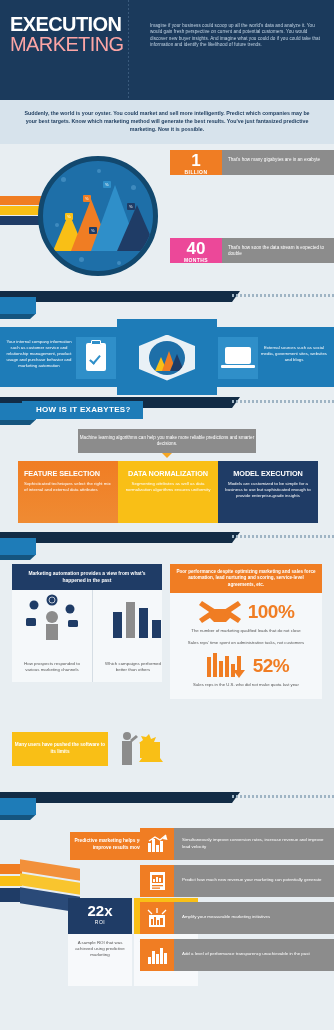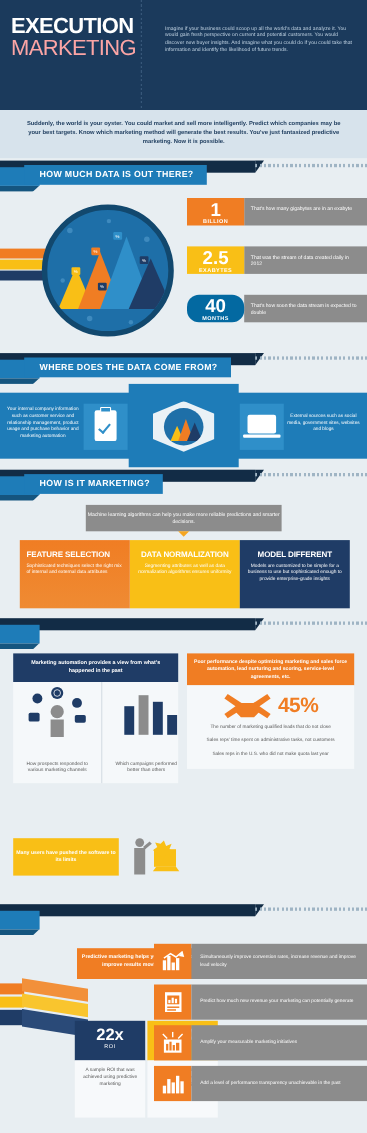--- a/index.html
+++ b/index.html
@@ -131,26 +131,20 @@
     </div>
     <div class="hero-right">
       <p class="hero-para">Imagine if your business could scoop up all the world's data and analyze it. You would gain fresh perspective on current and potential customers. You would discover new buyer insights. And imagine what you could do if you could take that information and identify the likelihood of future trends.</p>
     </div>
   </div>
 
   <div class="intro">
     <p>Suddenly, the world is your oyster. You could market and sell more intelligently. Predict which companies may be your best targets. Know which marketing method will generate the best results. You've just fantasized predictive marketing. Now it is possible.</p>
   </div>
 
-  <div class="banner-wrap">
-    <div class="banner-dark"></div>
-    <div class="banner-dots"></div>
-    <div class="banner-tab"></div>
-    <div class="banner-blue">HOW MUCH DATA IS OUT THERE?</div>
-  </div>
 
   <div class="sec1">
 
     <div class="ribbon" style="top:52px;left:0;width:44px;height:9px;background:#f07d23;"></div>
     <div class="ribbon" style="top:62px;left:0;width:44px;height:9px;background:#f9bf16;"></div>
     <div class="ribbon" style="top:72px;left:0;width:44px;height:9px;background:#1f3c66;"></div>
 
     <div class="circle">
       <div class="dot" style="left:18px;top:16px;width:5px;height:5px;"></div>
       <div class="dot" style="left:54px;top:8px;width:4px;height:4px;"></div>
@@ -170,41 +164,33 @@
       <div class="tag" style="left:46px;top:66px;background:#1f3c66;">%</div>
     </div>
 
     <div class="stat-row" style="top:6px;">
       <div class="stat-num" style="background:#f07d23;">
         <div class="n">1</div>
         <div class="u">BILLION</div>
       </div>
       <div class="stat-txt">That's how many gigabytes are in an exabyte</div>
     </div>
-    <div class="stat-row" style="top:50px;">
-      <div class="stat-num" style="background:#f9bf16;">
-        <div class="n">2.5</div>
-        <div class="u">EXABYTES</div>
-      </div>
-      <div class="stat-txt">That was the stream of data created daily in 2012</div>
-    </div>
     <div class="stat-row" style="top:94px;">
-      <div class="stat-num" style="background:#0369a1;border-radius:11px;">
+      <div class="stat-num" style="background:#ec4899;">
         <div class="n">40</div>
         <div class="u">MONTHS</div>
       </div>
       <div class="stat-txt">That's how soon the data stream is expected to double</div>
     </div>
   </div>
 
   <div class="banner-wrap">
     <div class="banner-dark"></div>
     <div class="banner-dots"></div>
     <div class="banner-tab"></div>
-    <div class="banner-blue">WHERE DOES THE DATA COME FROM?</div>
   </div>
 
   <div class="sec2">
     <div class="src-band"></div>
     <div class="src-center"></div>
     <div class="src-hex"></div>
     <div class="src-ball">
       <div class="mtn" style="left:6px;bottom:4px;border-left:6px solid transparent;border-right:6px solid transparent;border-bottom:14px solid #f9bf16;"></div>
       <div class="mtn" style="left:13px;bottom:4px;border-left:7px solid transparent;border-right:7px solid transparent;border-bottom:20px solid #f07d23;"></div>
       <div class="mtn" style="left:21px;bottom:4px;border-left:7px solid transparent;border-right:7px solid transparent;border-bottom:17px solid #1f3c66;"></div>
@@ -219,35 +205,35 @@
       <div class="icon-white" style="left:3px;top:28px;width:34px;height:3px;border-radius:1px;"></div>
     </div>
     <div class="src-txt" style="left:4px;top:20px;width:70px;">Your internal company information such as customer service and relationship management, product usage and purchase behavior and marketing automation</div>
     <div class="src-txt" style="left:258px;top:26px;width:72px;">External sources such as social media, government sites, websites and blogs</div>
   </div>
 
   <div class="banner-wrap">
     <div class="banner-dark"></div>
     <div class="banner-dots"></div>
     <div class="banner-tab"></div>
-    <div class="banner-blue">HOW IS IT MARKETING?</div>
+    <div class="banner-blue">HOW IS IT EXABYTES?</div>
   </div>
 
   <div class="sec3">
     <div class="ml-box">Machine learning algorithms can help you make more reliable predictions and smarter decisions.</div>
     <div class="col3 c3b">
       <h4>DATA NORMALIZATION</h4>
       <p>Segmenting attributes as well as data normalization algorithms ensures uniformity</p>
     </div>
     <div class="col3 c3a">
       <h4>FEATURE SELECTION</h4>
       <p>Sophisticated techniques select the right mix of internal and external data attributes</p>
     </div>
     <div class="col3 c3c">
-      <h4>MODEL DIFFERENT</h4>
+      <h4>MODEL EXECUTION</h4>
       <p>Models are customized to be simple for a business to use but sophisticated enough to provide enterprise-grade insights</p>
     </div>
   </div>
 
   <div class="banner-wrap">
     <div class="banner-dark"></div>
     <div class="banner-dots"></div>
     <div class="banner-tab"></div>
   </div>
 
@@ -294,26 +280,37 @@
       <div class="ma-head-or">Poor performance despite optimizing marketing and sales force automation, lead nurturing and scoring, service-level agreements, etc.</div>
       <div class="ma-stats">
         <div class="ma-stat">
           <svg width="44" height="30" viewBox="0 0 44 30">
             <path d="M4 4 l14 9 l-4 4 l-13 -9z" fill="#f07d23"></path>
             <path d="M40 4 l-14 9 l4 4 l13 -9z" fill="#f07d23"></path>
             <path d="M14 12 h16 l4 7 l-6 6 h-12 l-6 -6z" fill="#f07d23"></path>
             <path d="M4 26 l14 -9 l-4 -4 l-13 9z" fill="#f07d23"></path>
             <path d="M40 26 l-14 -9 l4 -4 l13 9z" fill="#f07d23"></path>
           </svg>
-          <div class="ma-pct">45%</div>
+          <div class="ma-pct">100%</div>
         </div>
         <div class="ma-note">The number of marketing qualified leads that do not close</div>
 
         <div class="ma-note">Sales reps' time spent on administrative tasks, not customers</div>
 
+        <div class="ma-stat">
+          <svg width="44" height="30" viewBox="0 0 44 30">
+            <rect x="4" y="6" width="4" height="20" fill="#f07d23"></rect>
+            <rect x="10" y="2" width="4" height="24" fill="#f07d23"></rect>
+            <rect x="16" y="10" width="4" height="16" fill="#f07d23"></rect>
+            <rect x="22" y="5" width="4" height="21" fill="#f07d23"></rect>
+            <rect x="28" y="13" width="4" height="13" fill="#f07d23"></rect>
+            <path d="M38 5 v14 l4 0 l-6 8 l-6 -8 l4 0 l0 -14z" fill="#f07d23"></path>
+          </svg>
+          <div class="ma-pct">52%</div>
+        </div>
         <div class="ma-note">Sales reps in the U.S. who did not make quota last year</div>
       </div>
     </div>
   </div>
 
   <div class="banner-wrap">
     <div class="banner-dark"></div>
     <div class="banner-dots"></div>
     <div class="banner-tab"></div>
   </div>

